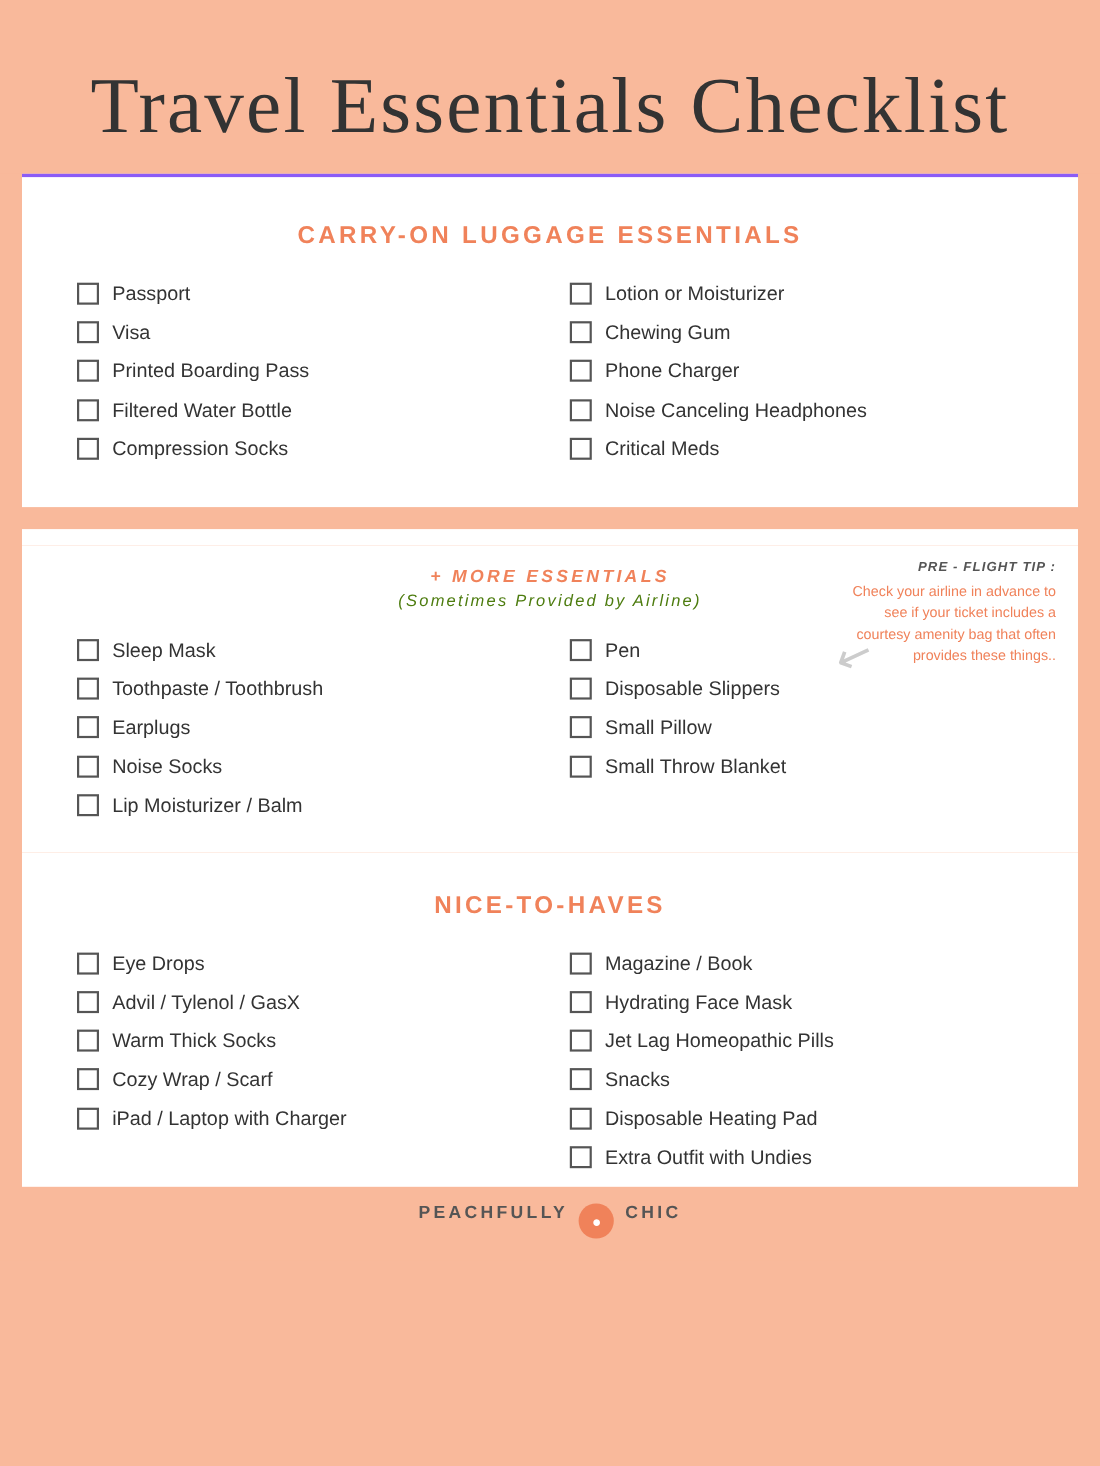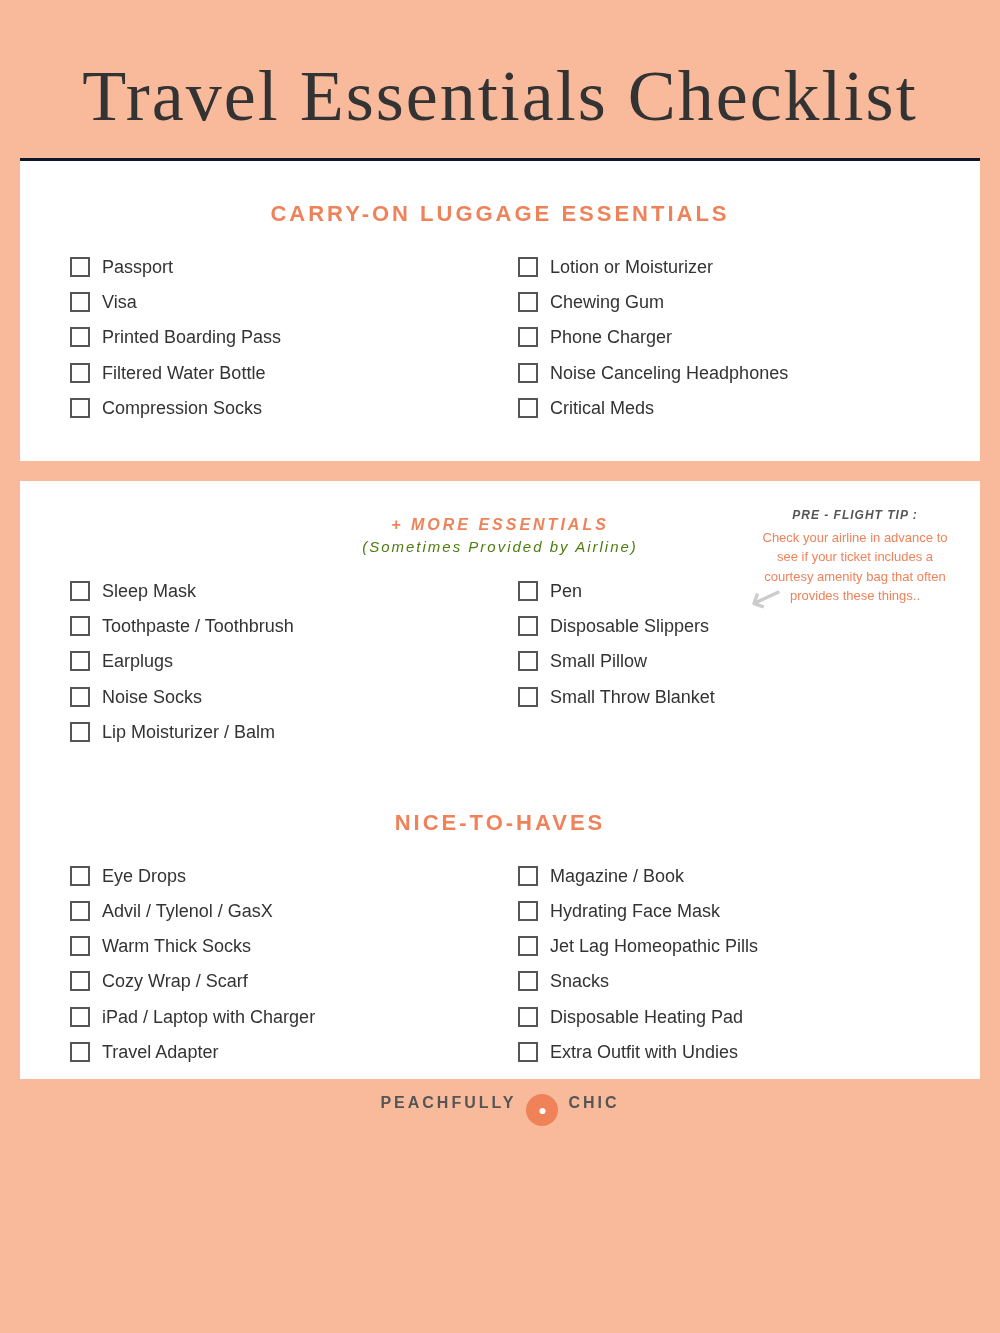--- a/index.html
+++ b/index.html
@@ -30,21 +30,21 @@
       color: #333;
       font-weight: normal;
       letter-spacing: 2px;
     }
 
     .main-content {
       background-color: #fff;
       width: 960px;
       margin: 0 auto 20px auto;
       padding: 30px 50px 40px 50px;
-      border-top: 3px solid #0f172a;
+      border-top: 3px solid #8b5cf6;
     }
 
     .section-title {
       text-align: center;
       font-size: 22px;
       font-weight: bold;
       letter-spacing: 3px;
       color: #f0825a;
       font-family: Arial, sans-serif;
       margin-bottom: 28px;
@@ -108,27 +108,27 @@
       font-size: 15px;
       color: #4d7c0f;
       font-family: Arial, sans-serif;
       font-style: italic;
       letter-spacing: 2px;
       margin-bottom: 24px;
     }
 
     .tip-box {
       position: absolute;
-      right: 30px;
+      right: 20px;
       top: 10px;
       width: 190px;
       font-family: Arial, sans-serif;
       font-size: 13px;
       color: #f0825a;
-      text-align: center;
+      text-align: right;
       line-height: 1.5;
     }
 
     .tip-label {
       font-style: italic;
       font-weight: bold;
       font-size: 12px;
       color: #555;
       letter-spacing: 1px;
       display: block;
@@ -317,24 +317,20 @@
           <span>Warm Thick Socks</span>
         </div>
         <div class="checklist-item">
           <span class="checkbox-icon"></span>
           <span>Cozy Wrap / Scarf</span>
         </div>
         <div class="checklist-item">
           <span class="checkbox-icon"></span>
           <span>iPad / Laptop with Charger</span>
         </div>
-        <div class="checklist-item">
-          <span class="checkbox-icon"></span>
-          <span>Travel Adapter</span>
-        </div>
       </div>
     <div class="col" id="nth-right">
         <div class="checklist-item">
           <span class="checkbox-icon"></span>
           <span>Magazine / Book</span>
         </div>
         <div class="checklist-item">
           <span class="checkbox-icon"></span>
           <span>Hydrating Face Mask</span>
         </div>

